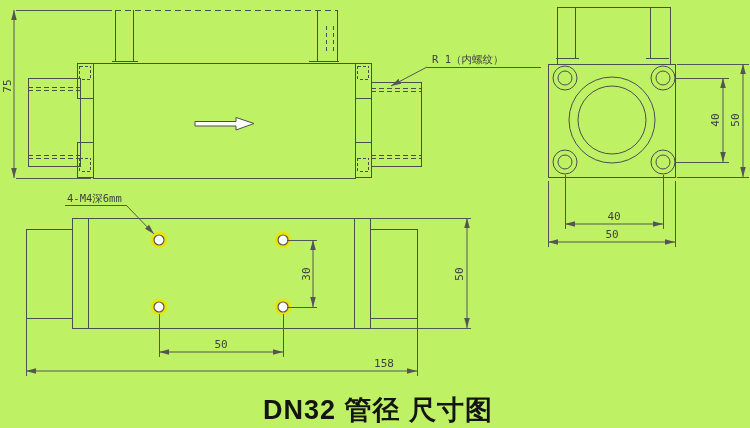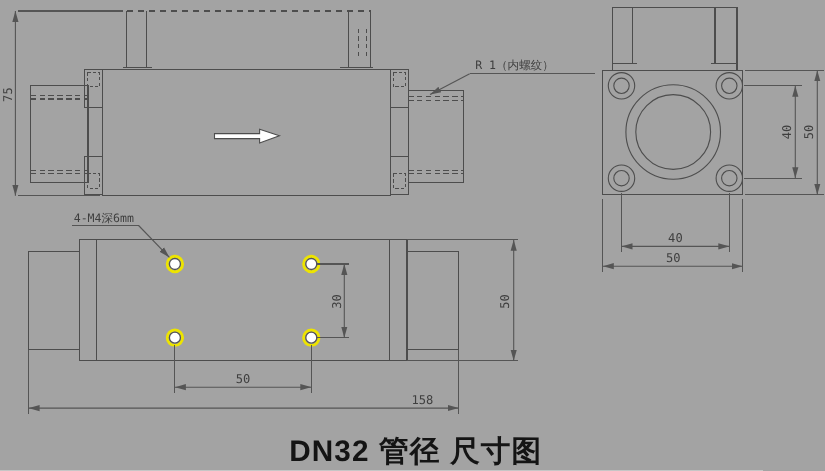--- a/index.html
+++ b/index.html
@@ -1,19 +1,19 @@
 <!DOCTYPE html>
 <html><head>
 <meta charset="utf-8">
 <style>
   html,body{margin:0;padding:0;background:#ffffff;}
   .page{
     position:relative;
     width:750px;height:428px;
-    background:#a3a3a3;
+    background:#bef264;
     font-family:"DejaVu Sans","Liberation Sans",sans-serif;
     overflow:hidden;
   }
   svg{display:block;}
   .dim-text{
     font-family:"DejaVu Sans Mono","Liberation Mono",monospace;
     font-size:11px;
     fill:#3f3f3f;
   }
   .note-text{

